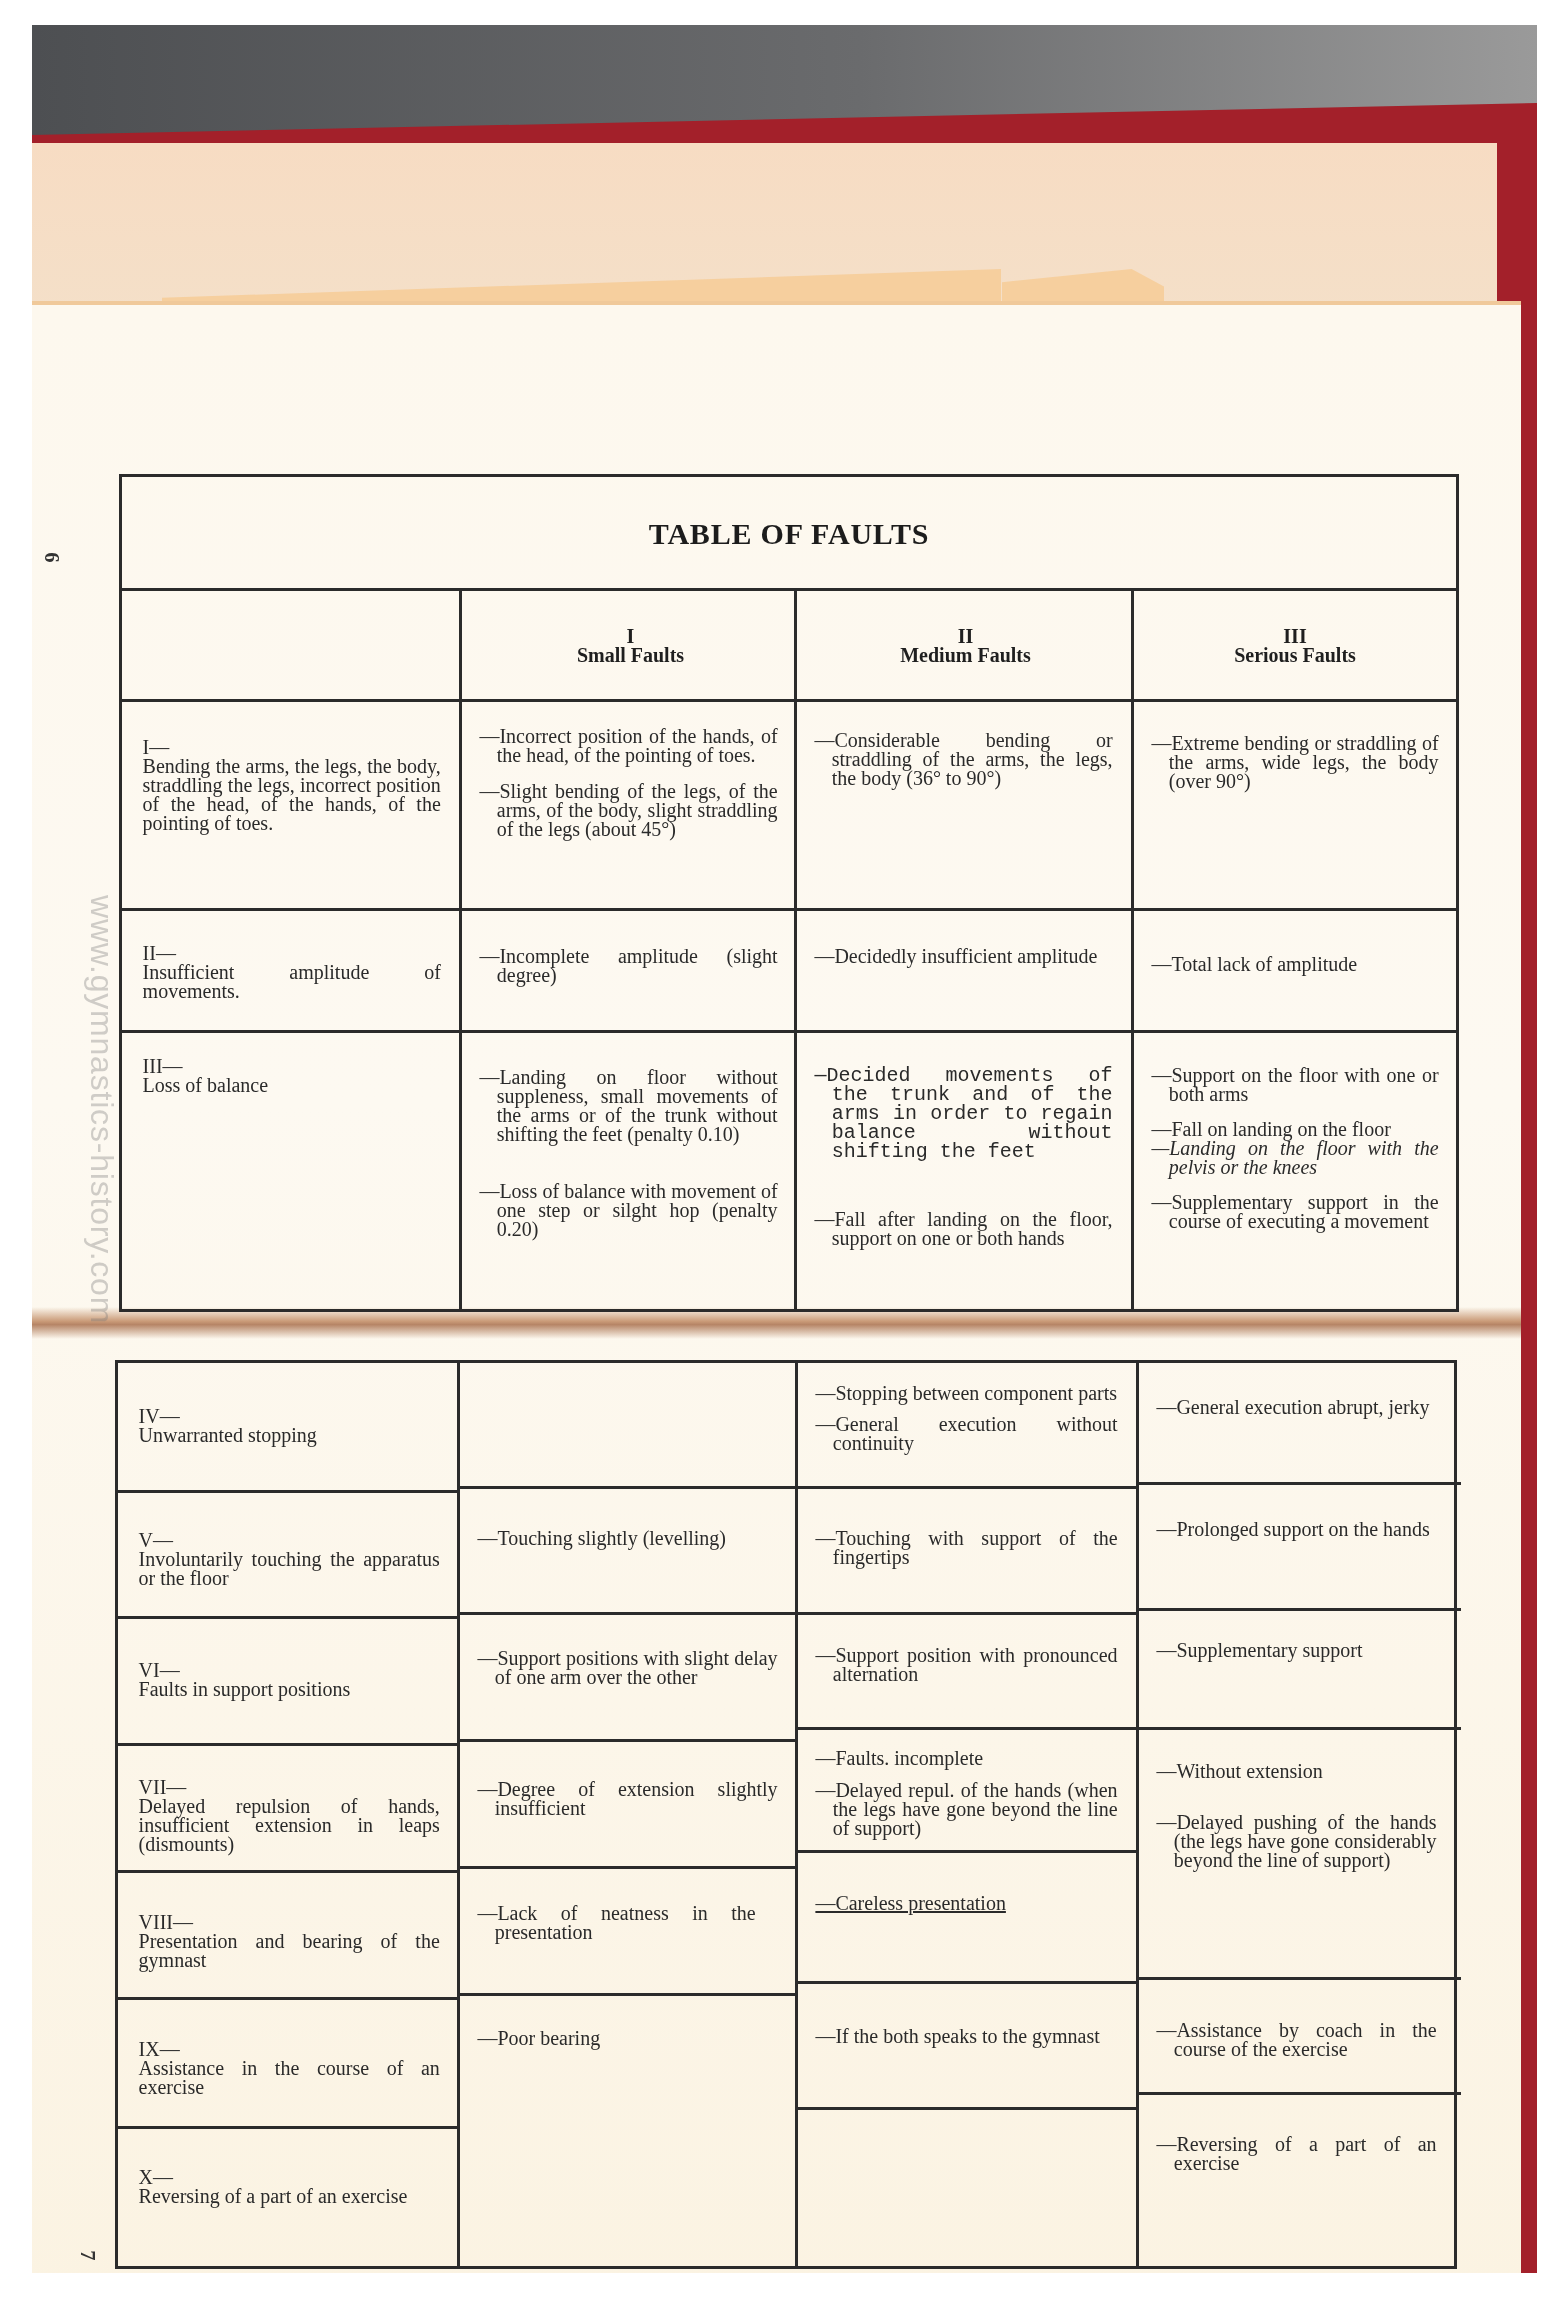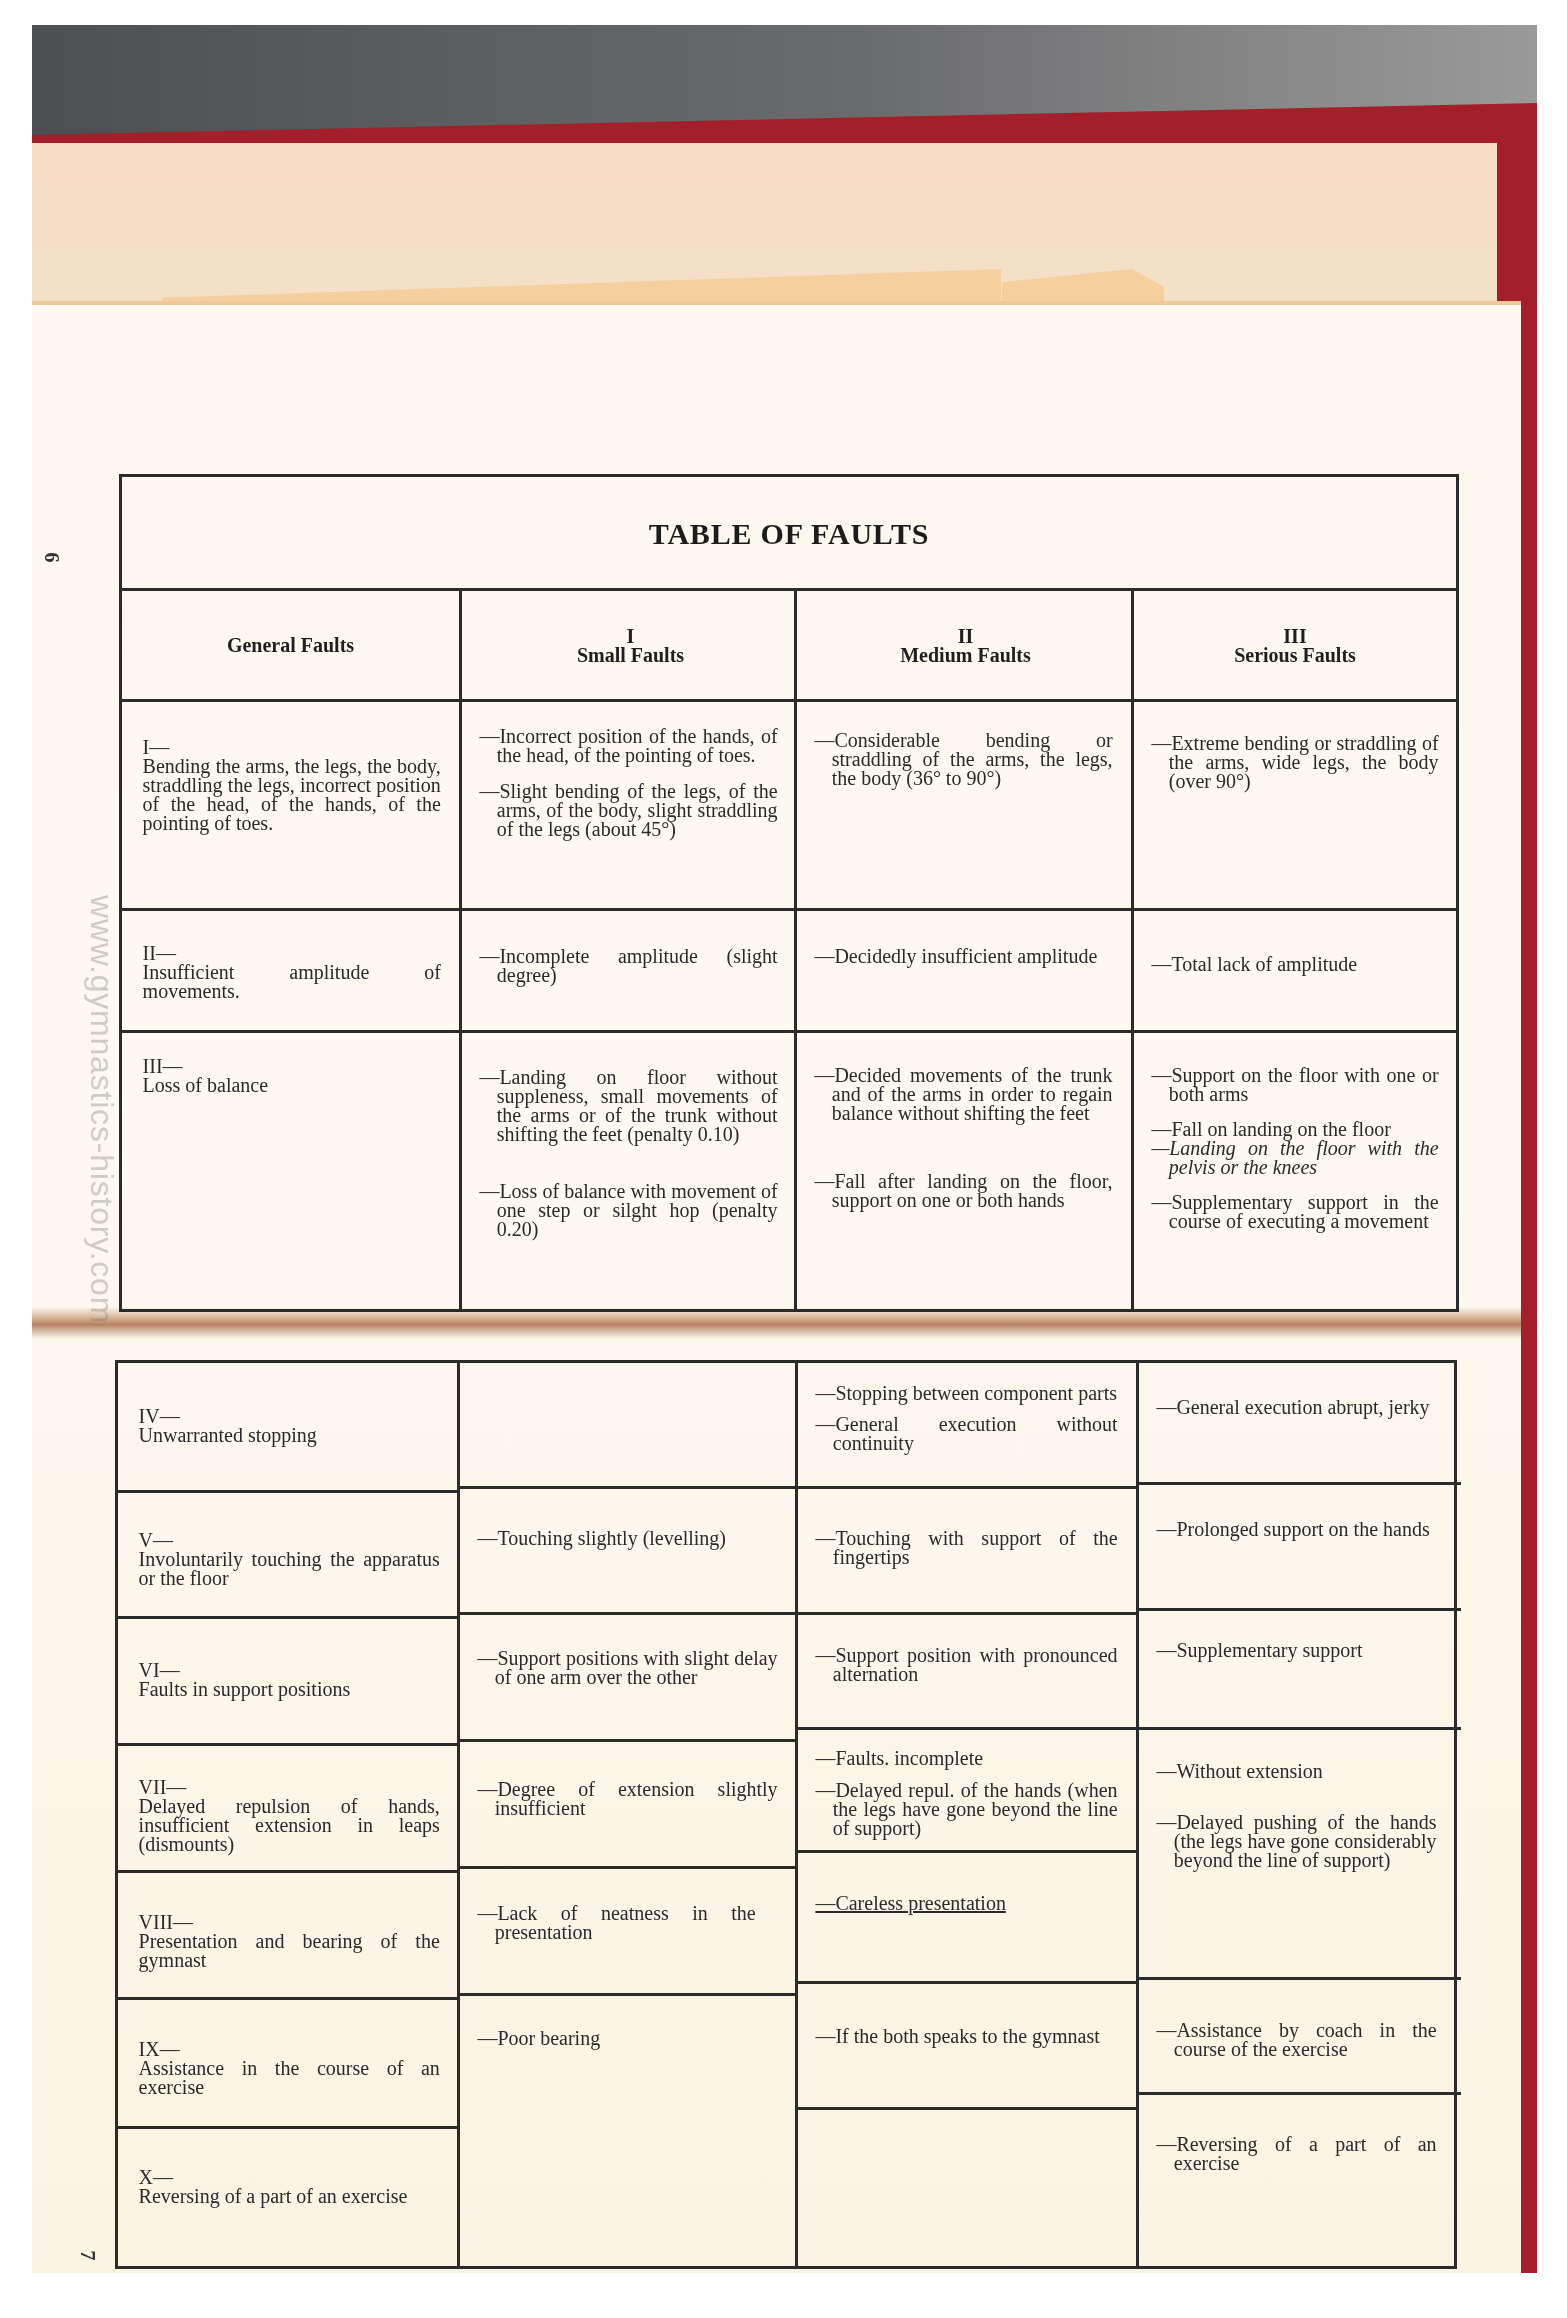--- a/index.html
+++ b/index.html
@@ -95,23 +95,20 @@
 <div class="page-bottom"></div>
 
 <div class="watermark">www.gymnastics-history.com</div>
 <div class="page-num" style="left:46px;top:546px;">6</div>
 <div class="page-num" style="left:82px;top:2244px;">7</div>
 
 <div class="tbl tbl-top">
   <div class="title-cell">TABLE OF FAULTS</div>
   <div class="hline" style="left:0;top:111px;width:100%;"></div>
 
-  <div class="head-cell" style="left:0;width:337px;">
-    <span>General Faults</span>
-  </div>
   <div class="head-cell" style="left:340px;width:337px;">
     <span class="num">I</span>
     <span>Small Faults</span>
   </div>
   <div class="head-cell" style="left:675px;width:337px;">
     <span class="num">II</span>
     <span>Medium Faults</span>
   </div>
   <div class="head-cell" style="left:1012px;width:322px;">
     <span class="num">III</span>
@@ -156,21 +153,21 @@
 
   <div class="cell" style="left:3.2px;top:556px;width:333px;height:277px;padding-top:24px;">
     <span class="gen-label">III—</span>
     <span>Loss of balance</span>
   </div>
   <div class="cell" style="left:340px;top:556px;width:333px;height:277px;padding-top:35px;">
     <span class="item" style="margin-bottom:38px;">—Landing on floor without suppleness, small movements of the arms or of the trunk without shifting the feet (penalty 0.10)</span>
     <span class="item">—Loss of balance with movement of one step or silght hop (penalty 0.20)</span>
   </div>
   <div class="cell" style="left:675px;top:556px;width:333px;height:277px;padding-top:33px;">
-    <span class="item" style="margin-bottom:49px;">—Decided movements of the trunk and of the arms in order to regain balance without shifting the feet</span>
+    <span class="item" style="margin-bottom:49px;font-family:Liberation Mono, monospace;">—Decided movements of the trunk and of the arms in order to regain balance without shifting the feet</span>
     <span class="item">—Fall after landing on the floor, support on one or both hands</span>
   </div>
   <div class="cell" style="left:1012px;top:556px;width:322px;height:277px;padding-top:33px;">
     <span class="item" style="margin-bottom:16px;">—Support on the floor with one or both arms</span>
     <span class="item" style="margin-bottom:0;">—Fall on landing on the floor</span>
     <span class="item" style="margin-bottom:16px;font-style:italic;">—Landing on the floor with the pelvis or the knees</span>
     <span class="item">—Supplementary support in the course of executing a movement</span>
   </div>
 </div>
 

